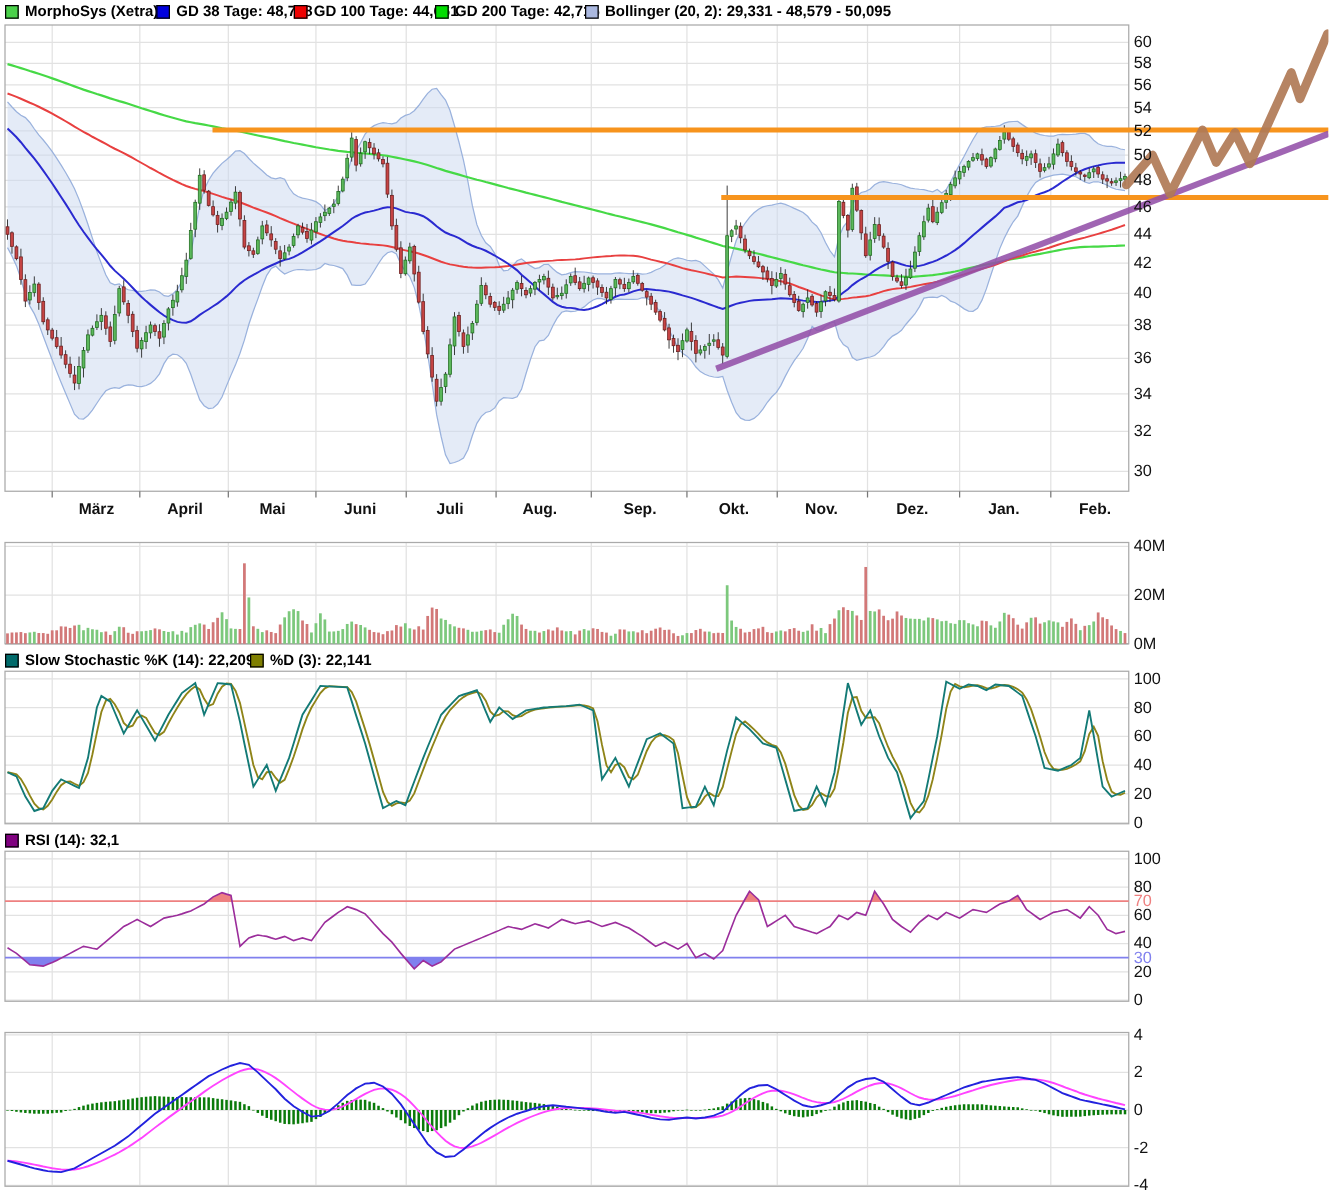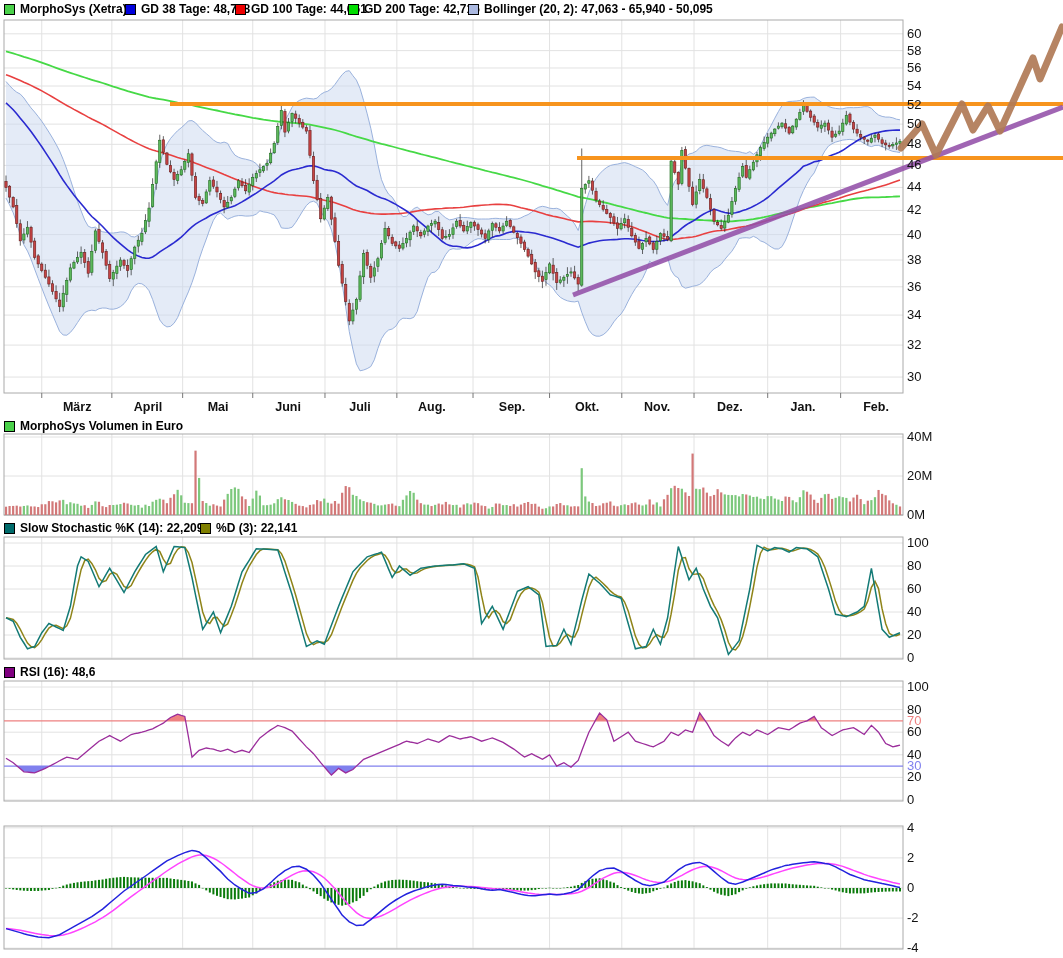--- a/index.html
+++ b/index.html
@@ -26,46 +26,40 @@
     <span class="legend-item" style="left:235px">
         <span class="swatch" style="background: rgb(238, 0, 0);"></span>
         <span>GD 100 Tage: 44,661</span>
       </span>
     <span class="legend-item" style="left:348px">
         <span class="swatch" style="background: rgb(0, 221, 0);"></span>
         <span>GD 200 Tage: 42,716</span>
       </span>
     <span class="legend-item" style="left:468px">
         <span class="swatch" style="background: rgb(170, 184, 224);"></span>
-        <span>Bollinger (20, 2): 47,063 - 65,940 - 50,095</span>
+        <span>Bollinger (20, 2): 29,331 - 48,579 - 50,095</span>
       </span>
   </div>
 
-  <div class="legend-row" style="top:419px">
-    <span class="legend-item" style="left:4px">
-        <span class="swatch" style="background: rgb(74, 209, 74);"></span>
-        <span>MorphoSys Volumen in Euro</span>
-      </span>
-  </div>
 
   <div class="legend-row" style="top:521px">
     <span class="legend-item" style="left:4px">
         <span class="swatch" style="background: rgb(0, 107, 107);"></span>
         <span>Slow Stochastic %K (14): 22,209</span>
       </span>
     <span class="legend-item" style="left:200px">
         <span class="swatch" style="background: rgb(128, 128, 0);"></span>
         <span>%D (3): 22,141</span>
       </span>
   </div>
 
   <div class="legend-row" style="top:665px">
     <span class="legend-item" style="left:4px">
         <span class="swatch" style="background: rgb(128, 0, 128);"></span>
-        <span>RSI (16): 48,6</span>
+        <span>RSI (14): 32,1</span>
       </span>
   </div>
 
 
   <svg id="chart" width="1063" height="958" viewBox="0 0 1063 958" style="position:absolute;left:0;top:0">
       <g>
         <line x1="4" x2="903" y1="377.06573787781184" y2="377.06573787781184" stroke="#e2e2e2" stroke-width="1"></line>
         <line x1="4" x2="903" y1="345.10772299662443" y2="345.10772299662443" stroke="#e2e2e2" stroke-width="1"></line>
         <line x1="4" x2="903" y1="315.08778247077765" y2="315.08778247077765" stroke="#e2e2e2" stroke-width="1"></line>
         <line x1="4" x2="903" y1="286.78422967959443" y2="286.78422967959443" stroke="#e2e2e2" stroke-width="1"></line>

